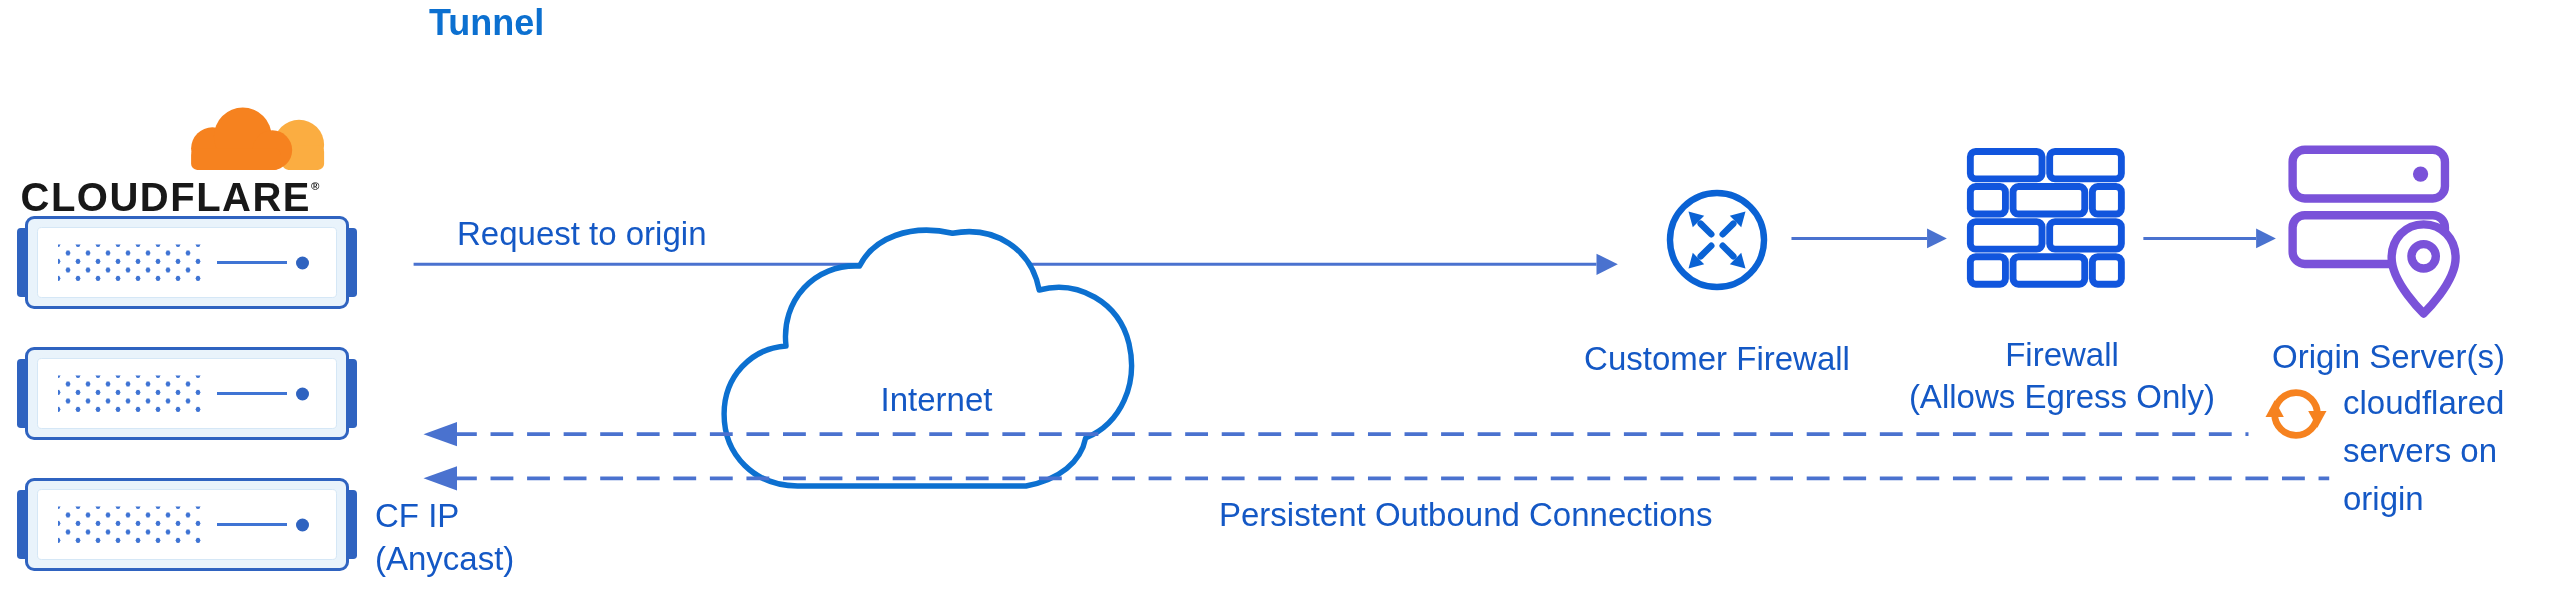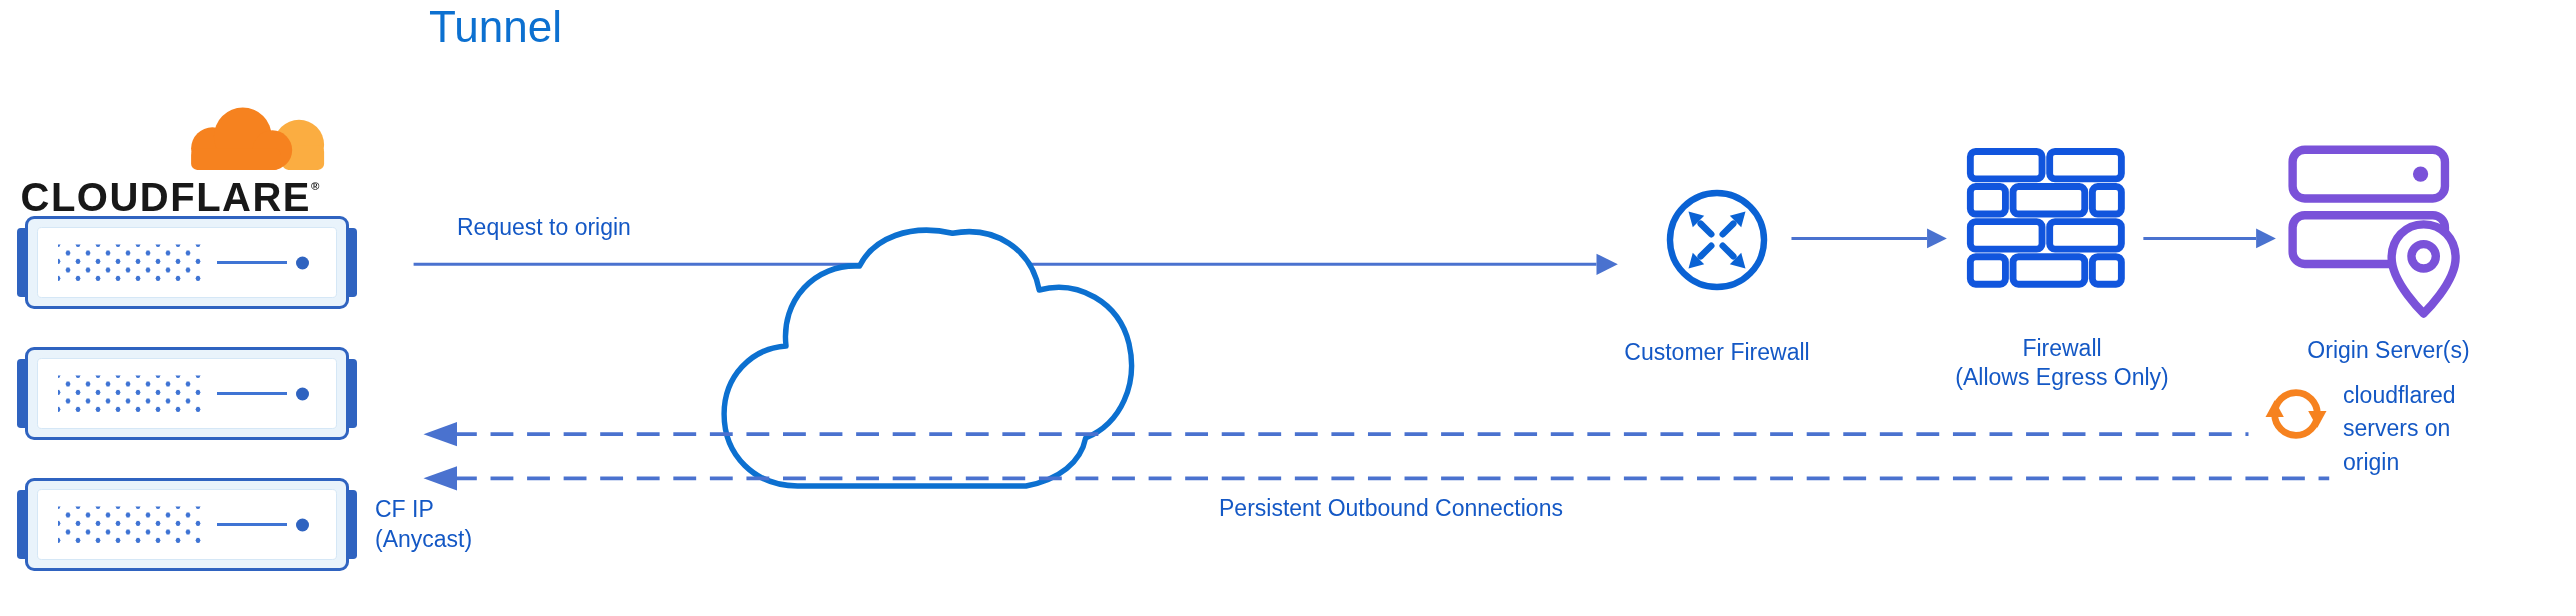--- a/index.html
+++ b/index.html
@@ -3,21 +3,21 @@
 <meta charset="utf-8">
 <style>
   html,body{margin:0;padding:0;background:#fff;}
   .canvas{
     position:relative;width:2576px;height:617px;background:#ffffff;overflow:hidden;
     font-family:"Liberation Sans", sans-serif;
   }
   .layer{position:absolute;left:0;top:0;width:2576px;height:617px;}
   .z1{z-index:1}.z3{z-index:3}
 
-  .title{position:absolute;left:429px;top:1.5px;margin:0;font-size:44px;font-weight:400;
+  .title{position:absolute;left:429px;top:1.5px;margin:0;font-size:36px;font-weight:700;
     color:var(--title-blue,#0c70d0);z-index:4}
 
   
   .cf-logo{position:absolute;left:19px;top:103px;width:339px;height:122px;z-index:4}
   .cf-cloud{position:absolute;left:149px;top:0;width:164px;height:76px}
   .cfc-dark{fill:var(--cloudflare-orange,#f6821f)}
   .cfc-light{fill:var(--cloudflare-orange-light,#fbad41)}
   .cf-word{position:absolute;left:1.5px;top:72px;font-size:40px;font-weight:800;letter-spacing:1.5px;
     color:var(--logo-text,#181818);white-space:nowrap}
   .cf-word sup{font-size:11.4px;vertical-align:21.3px;letter-spacing:0}
@@ -65,21 +65,21 @@
   .origin-icon{position:absolute;left:2285px;top:142px;width:179px;height:183px;z-index:4}
   .or-rect{fill:#fff;stroke:var(--origin-purple,#7a52d9);stroke-width:11;stroke-linejoin:round}
   .or-dot{fill:var(--origin-purple,#7a52d9)}
 
   
   .sync-icon{position:absolute;left:2264px;top:382px;width:64px;height:64px;z-index:4}
   .sync-arc{fill:none;stroke:var(--cloudflare-orange,#f6821f);stroke-width:9}
   .sync-head{fill:var(--cloudflare-orange,#f6821f)}
 
   
-  .lbl{position:absolute;color:var(--label-blue,#1458c5);font-size:23px;line-height:1.28;z-index:4}
+  .lbl{position:absolute;color:var(--label-blue,#1458c5);font-size:33px;line-height:1.28;z-index:4}
   .lbl.center{text-align:center}
   .lbl-request{left:457px;top:213px}
   .lbl-internet{left:708px;top:379px;width:457px}
   .lbl-cpe{left:1542px;top:338px;width:350px}
   .lbl-fw{left:1881px;top:334px;width:362px}
   .lbl-origin{left:2255px;top:336px;width:267px}
   .lbl-cloudflared{left:2343px;top:379px;width:229px;line-height:1.45}
   .lbl-persistent{left:1219px;top:494px}
   .lbl-cfip{left:375px;top:495px;line-height:1.3}
 </style>
@@ -217,20 +217,21 @@
 
   <svg class="sync-icon" viewBox="0 0 84 84">
     <path class="sync-arc" d="M 14 42 A 28 28 0 0 1 70 42"></path>
     <polygon class="sync-head" points="58,38 82,38 70,60"></polygon>
     <path class="sync-arc" d="M 70 42 A 28 28 0 0 1 14 42"></path>
     <polygon class="sync-head" points="2,46 26,46 14,24"></polygon>
   </svg>
 
   <div class="lbl lbl-request">Request to origin</div>
 
+  <div class="lbl lbl-internet center">Internet</div>
 
   <div class="lbl lbl-cpe center">
     <div>Customer Firewall</div>
   </div>
 
   <div class="lbl lbl-fw center">
     <div>Firewall</div>
     <div>(Allows Egress Only)</div>
   </div>
 

